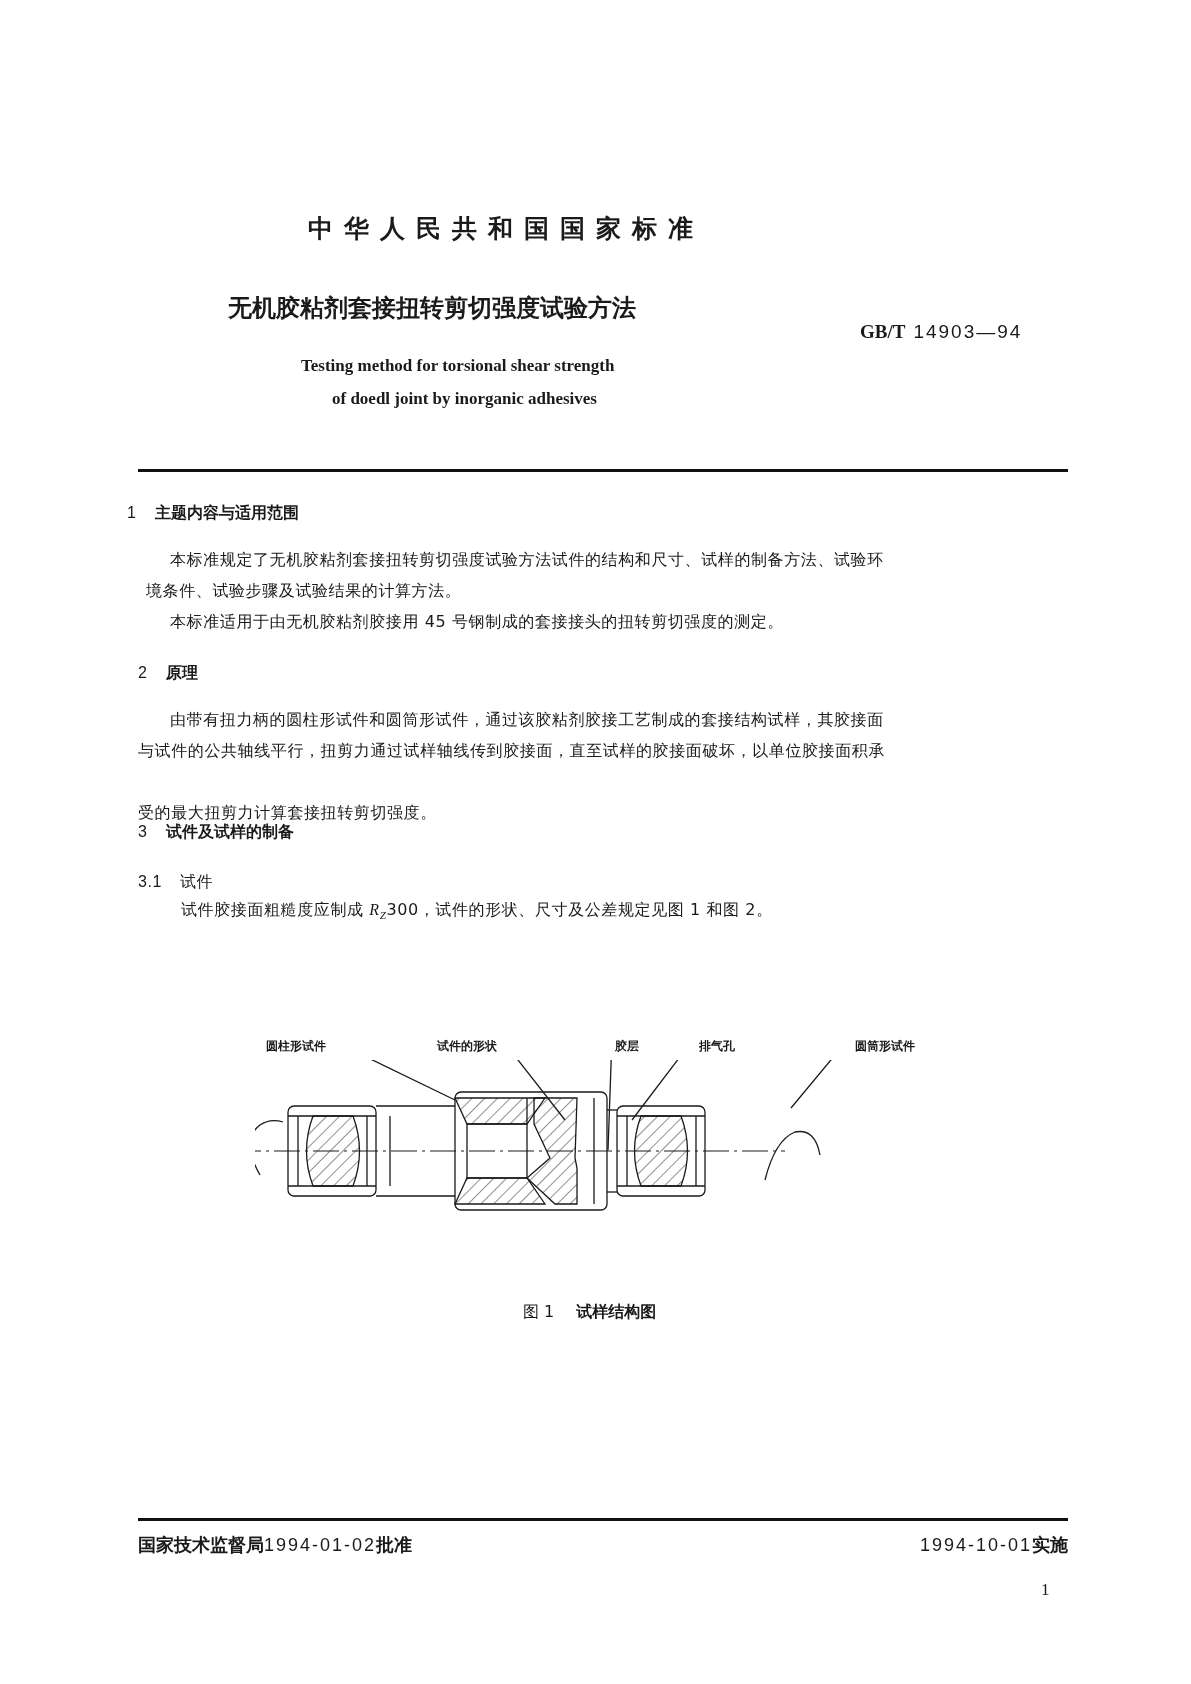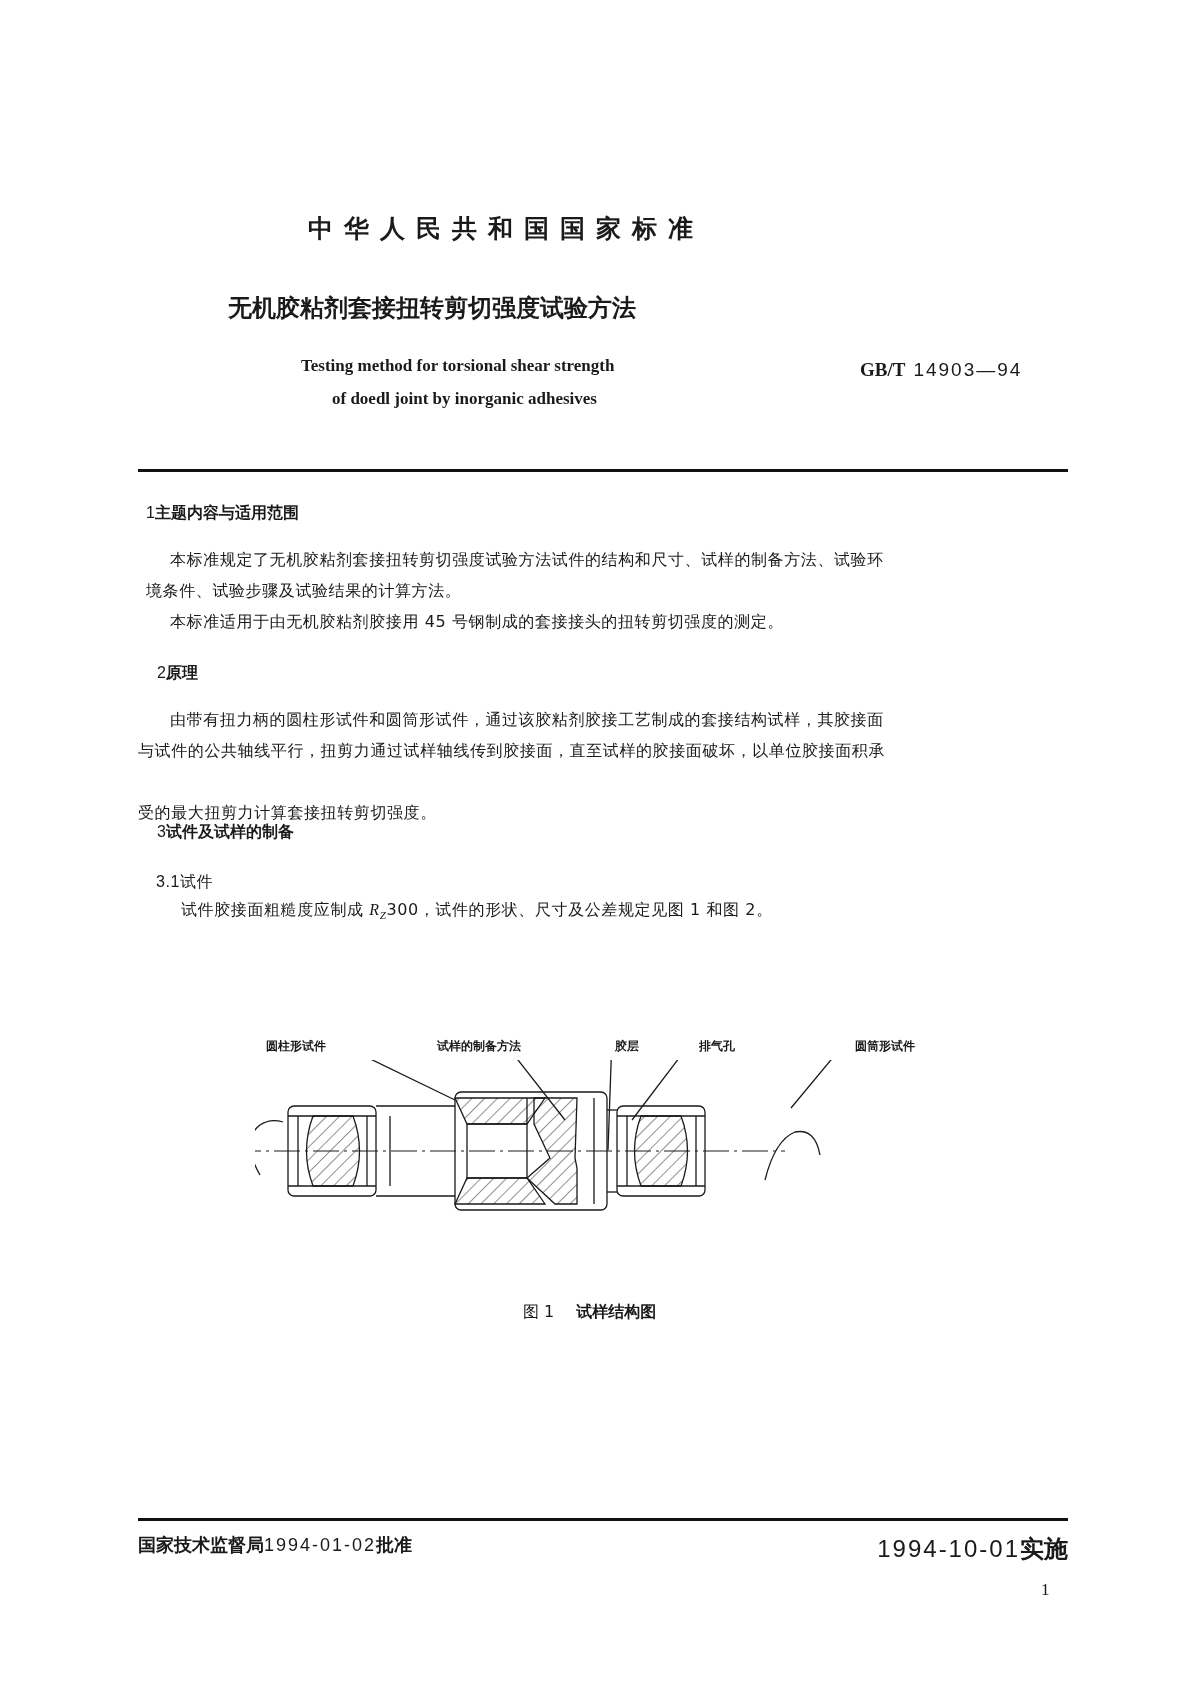--- a/index.html
+++ b/index.html
@@ -1,40 +1,40 @@
 <!DOCTYPE html>
 <html><head>
 <meta charset="utf-8">
 <style>
   html, body { margin: 0; padding: 0; }
   body {
     width: 1191px; height: 1684px; background: #ffffff; position: relative;
     font-family: "DejaVu Sans", sans-serif; color: #1a1a1a; overflow: hidden;
   }
-  .abs { position: absolute; white-space: nowrap; text-align: right; }
+  .abs { position: absolute; white-space: nowrap; }
   .std-name { left: 308px; top: 212px; font-size: 25px; font-weight: bold; letter-spacing: 11px; }
   .doc-title { left: 228px; top: 292px; font-size: 24px; font-weight: bold; letter-spacing: 0px; }
-  .doc-code { left: 860px; top: 320px; font-size: 19px; margin-top: 38px; }
+  .doc-code { left: 860px; top: 320px; font-size: 19px; }
   .doc-code .gb { font-family: "Liberation Serif", serif; font-weight: bold; }
   .doc-code .num { font-family: "Liberation Sans", sans-serif; letter-spacing: 2px; margin-left: 8px; }
   .en-title { font-family: "Liberation Serif", serif; font-weight: bold; font-size: 17px; }
   .en1 { left: 301px; top: 356px; }
   .en2 { left: 332px; top: 389px; }
   .rule { position: absolute; left: 138px; width: 930px; background: #111; }
   .rule-top { top: 469px; height: 3px; }
   .rule-foot { top: 1518px; height: 3px; }
   .h { font-size: 16px; font-weight: bold; }
   .h .n { font-family: "Liberation Sans", sans-serif; font-weight: normal; display: inline-block; width: 28px; }
   .p { font-size: 16px; letter-spacing: 0.6px; }
   .fig-label { font-size: 12px; font-weight: bold; }
   .caption { left: 523px; top: 1302px; font-size: 16px; }
   .caption .cn { margin-left: 22px; font-weight: bold; }
   .foot-left { left: 138px; top: 1533px; font-size: 18px; font-weight: bold; }
   .foot-left .d { font-family: "Liberation Sans", sans-serif; font-weight: normal; letter-spacing: 2px; }
-  .foot-right { right: 123px; top: 1533px; font-size: 24px; font-weight: bold; margin-left: 24px; }
+  .foot-right { right: 123px; top: 1533px; font-size: 18px; font-weight: bold; margin-left: 24px; }
   .foot-right .d { font-family: "Liberation Sans", sans-serif; font-weight: normal; letter-spacing: 2px; }
   .page-num { left: 1041px; top: 1580px; font-family: "Liberation Serif", serif; font-size: 17px; }
   .italic { font-family: "Liberation Serif", serif; font-style: italic; }
   svg.figure { position: absolute; left: 255px; top: 1060px; }
 </style>
 </head>
 <body>
 
 <div class="abs std-name">中华人民共和国国家标准</div>
 <div class="abs doc-title">无机胶粘剂套接扭转剪切强度试验方法</div>
@@ -64,21 +64,21 @@
   <span class="n">3</span><span>试件及试样的制备</span>
 </div>
 <div class="abs p" style="left:138px; top:872px;">
   <span style="font-family:'Liberation Sans',sans-serif; display:inline-block; width:42px;">3.1</span><span>试件</span>
 </div>
 <div class="abs p" style="left:181px; top:900px;">
   <span>试件胶接面粗糙度应制成 </span><span class="italic">R</span><sub class="italic" style="font-size:11px;">Z</sub><span>300，试件的形状、尺寸及公差规定见图 1 和图 2。</span>
 </div>
 
 <div class="abs fig-label" style="left:266px; top:1038px;">圆柱形试件</div>
-<div class="abs fig-label" style="left:437px; top:1038px;">试样的制备方法</div>
+<div class="abs fig-label" style="left:437px; top:1038px;">试件的形状</div>
 <div class="abs fig-label" style="left:615px; top:1038px;">胶层</div>
 <div class="abs fig-label" style="left:699px; top:1038px;">排气孔</div>
 <div class="abs fig-label" style="left:855px; top:1038px;">圆筒形试件</div>
 
 <svg class="figure" width="720" height="190" viewBox="0 0 720 190">
   <defs>
     <pattern id="hatch" patternUnits="userSpaceOnUse" width="9" height="9" patternTransform="rotate(45)">
       <line x1="0" y1="0" x2="0" y2="9" stroke="#222" stroke-width="1"></line>
     </pattern>
   </defs>

